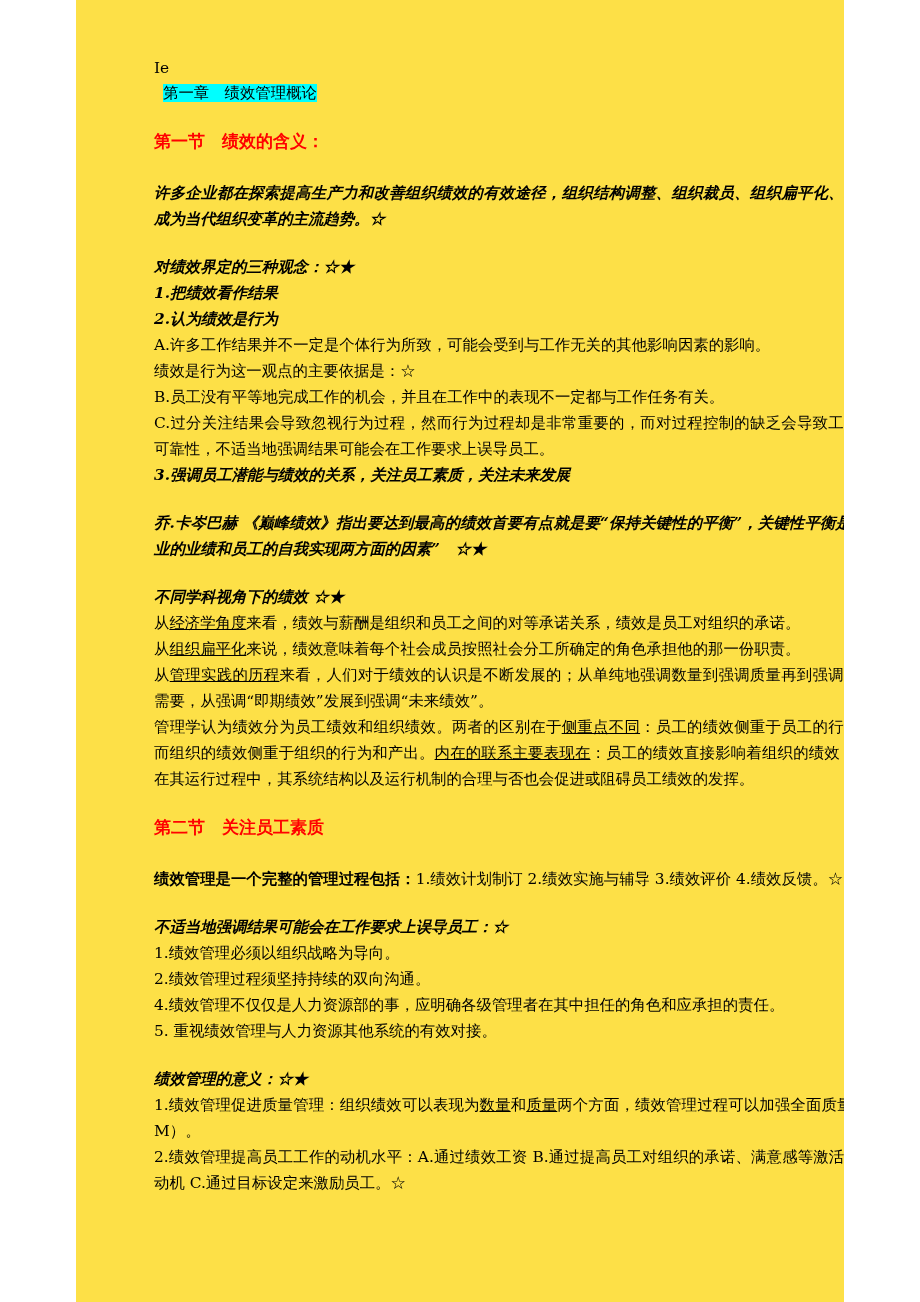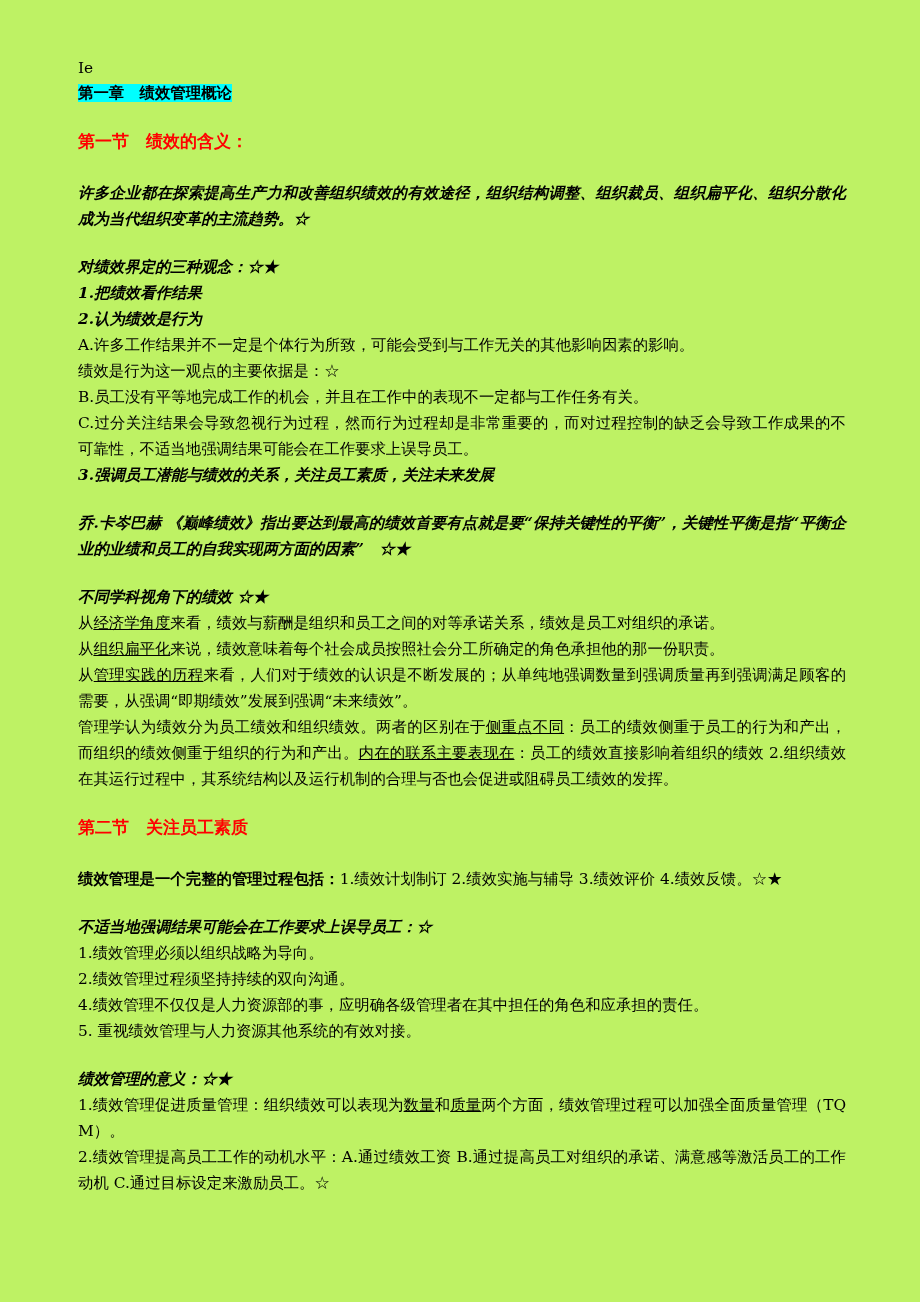--- a/index.html
+++ b/index.html
@@ -6,24 +6,24 @@
   html, body {
     margin: 0;
     padding: 0;
     background: #ffffff;
   }
   body {
     font-family: "DejaVu Serif", "Liberation Serif", serif;
   }
   .page {
     position: relative;
-    width: 920px;
+    width: 768px;
     height: 1302px;
     margin: 0 auto;
-    background: #bef264;
+    background: #fde047;
     overflow: hidden;
     box-sizing: border-box;
   }
   .content {
     position: absolute;
     left: 78px;
     top: 56px;
     width: 768px;
   }
   
@@ -39,22 +39,23 @@
   }
   .bold { font-weight: bold; font-style: italic; }
   .b { font-weight: bold; }
   .u { text-decoration: underline; }
   .red {
     color: #FF0000;
     font-weight: bold;
   }
   .hl {
     background: #00FFFF;
-    font-weight: bold;
+    font-weight: normal;
     color: #000000;
+    margin-left: 9px;
   }
   .code-head {
     font-size: 15.4px;
     line-height: 24px;
     color: #000000;
     font-family: "DejaVu Serif", "Liberation Serif", serif;
   }
   .gap-md { height: 22px; }
   .gap-lg { height: 26px; }
   .sec {

